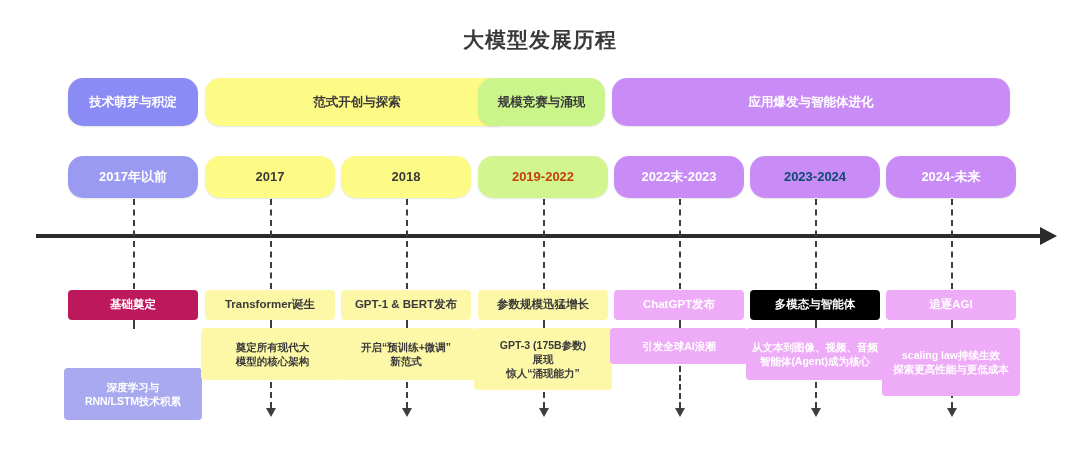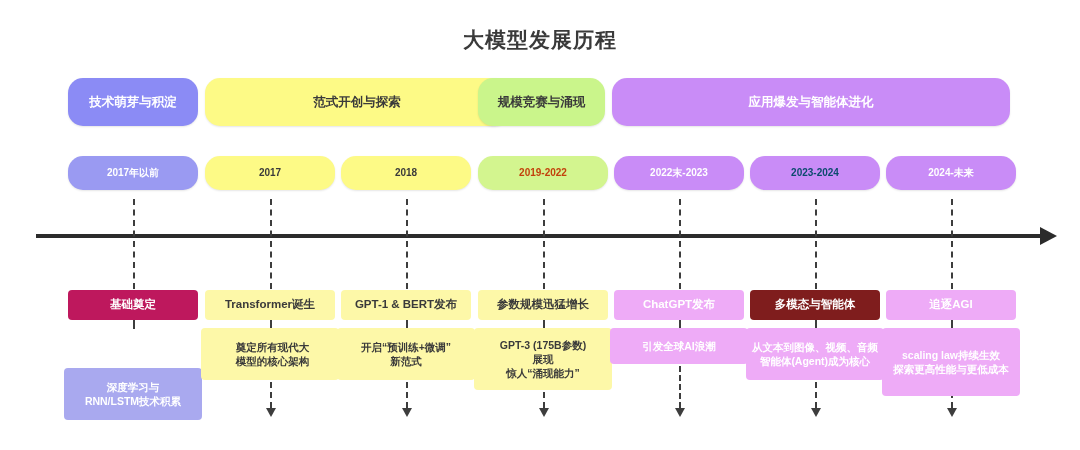--- a/index.html
+++ b/index.html
@@ -50,22 +50,22 @@
   
   .phase-bar {
     height: 48px;
     font-size: 12.5px;
     font-weight: bold;
     box-shadow: 0 1px 2px rgba(0,0,0,0.10);
   }
 
   
   .year-box {
-    height: 34px;
-    font-size: 10px;
+    height: 42px;
+    font-size: 13px;
     font-weight: bold;
     box-shadow: 0 1px 2px rgba(0,0,0,0.10);
   }
 
   
   .event-title {
     height: 30px;
     font-size: 11.5px;
     font-weight: bold;
     border-radius: 4px;
@@ -169,21 +169,21 @@
       <div class="dash-v" style="left: 951px; top: 382px; height: 26px;"></div>
       <div class="dash-arrow" style="left: 947px; top: 408px;"></div>
     </div>
 
   <div id="title-layer">
       <div class="box event-title" style="left: 68px; top: 290px; width: 130px; background: #be185d; color: rgb(255, 255, 255);">基础奠定</div>
       <div class="box event-title" style="left: 205px; top: 290px; width: 130px; background: rgb(253, 248, 168); color: rgb(58, 58, 58);">Transformer诞生</div>
       <div class="box event-title" style="left: 341px; top: 290px; width: 130px; background: rgb(253, 248, 168); color: rgb(58, 58, 58);">GPT-1 &amp; BERT发布</div>
       <div class="box event-title" style="left: 478px; top: 290px; width: 130px; background: rgb(253, 248, 168); color: rgb(58, 58, 58);">参数规模迅猛增长</div>
       <div class="box event-title" style="left: 614px; top: 290px; width: 130px; background: rgb(238, 171, 247); color: rgb(255, 255, 255);">ChatGPT发布</div>
-      <div class="box event-title" style="left: 750px; top: 290px; width: 130px; background: #7f1d1d; color: rgb(255, 255, 255);">多模态与智能体</div>
+      <div class="box event-title" style="left: 750px; top: 290px; width: 130px; background: #000000; color: rgb(255, 255, 255);">多模态与智能体</div>
       <div class="box event-title" style="left: 886px; top: 290px; width: 130px; background: rgb(238, 171, 247); color: rgb(255, 255, 255);">追逐AGI</div>
     </div>
 
   <div id="desc-layer">
       <div class="box event-desc" style="left: 64px; top: 328px; width: 138px; height: 52px; background: rgb(169, 169, 239); color: rgb(255, 255, 255); margin-top: 40px;">深度学习与
 RNN/LSTM技术积累</div>
       <div class="box event-desc" style="left: 201px; top: 328px; width: 138px; height: 52px; background: rgb(253, 248, 168); color: rgb(58, 58, 58); padding-left: 8px;">奠定所有现代大
 模型的核心架构</div>
       <div class="box event-desc" style="left: 337px; top: 328px; width: 138px; height: 52px; background: rgb(253, 248, 168); color: rgb(58, 58, 58);">开启“预训练+微调”
 新范式</div>

